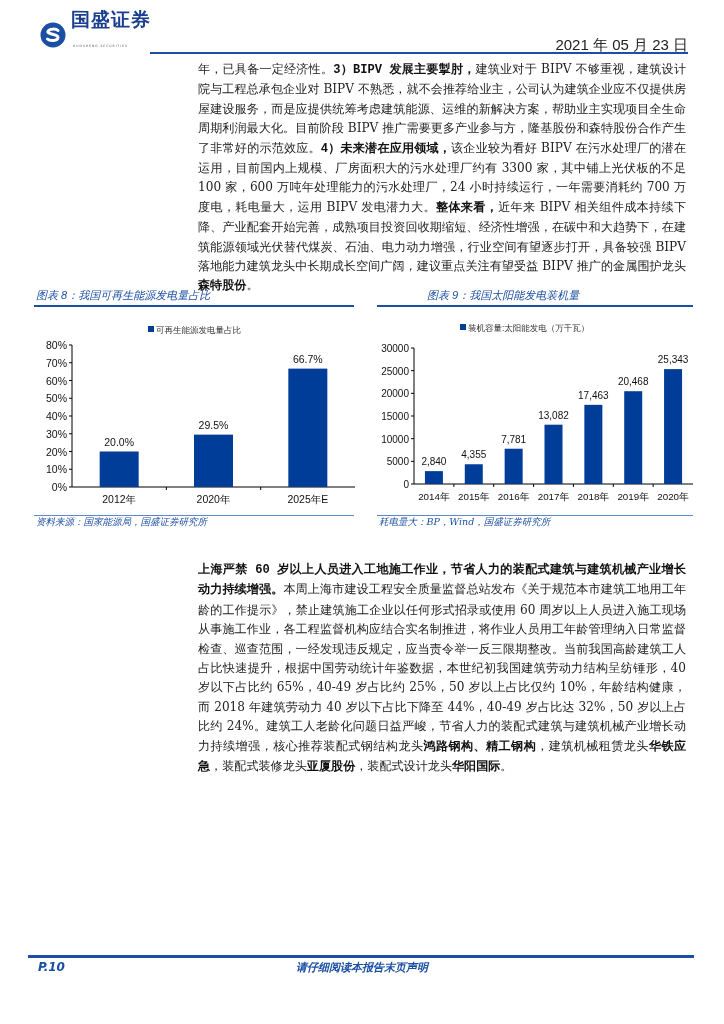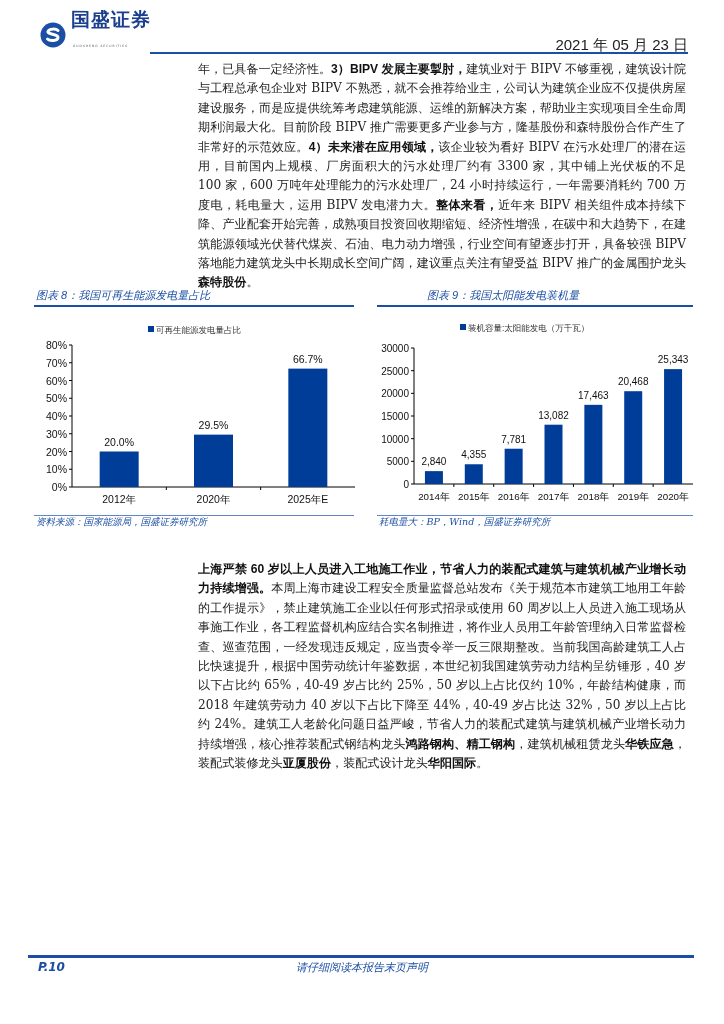--- a/index.html
+++ b/index.html
@@ -8,34 +8,34 @@
   .abs { position:absolute; }
   .logo-mark { left:40px; top:22px; width:26px; height:26px; }
   .logo-text { left:71px; top:7px; font-size:19px; font-weight:bold; color:#1b3f8f; letter-spacing:1px;
                font-family:"DejaVu Serif","Liberation Serif",serif; }
   .logo-sub { left:73px; top:44px; font-size:3px; color:#555; letter-spacing:1px; }
   .date { right:36px; top:36px; font-size:15px; color:#222; font-family:"Liberation Sans",sans-serif; }
   .hdr-line { left:150px; right:36px; top:52px; height:2px; background:#1b4fa3; }
 
   .para { left:198px; width:488px; font-size:12.1px; line-height:19.4px; color:#222;
           text-align:justify; font-family:"DejaVu Serif","Liberation Serif",serif; }
-  .para b { font-family:Liberation Sans, sans-serif; font-weight:bold; color:#111; }
+  .para b { font-family:Liberation Mono, monospace; font-weight:bold; color:#111; }
   .p1 { top:60px; }
   .p2 { top:560px; }
 
   .fig-title { font-size:11px; color:#1b4fa3; font-style:italic; font-family:Liberation Sans, sans-serif; }
   .fig-line { height:1.5px; background:#1b4fa3; }
   .src { font-size:9.5px; color:#1b4fa3; font-style:italic; font-family:"DejaVu Serif","Liberation Serif",serif; }
   .src-line { height:1px; background:#5f86c8; }
 
   .chart svg text { font-family:"Liberation Sans","DejaVu Sans",sans-serif; }
 
   .footer-line { left:28px; right:30px; top:955px; height:3px; background:#1b4fa3; }
   .page-no { left:38px; top:960px; font-size:12px; font-weight:bold; font-style:italic; color:#1b4fa3; }
-  .footer-note { left:0; right:0; top:960px; text-align:center; font-size:11px; font-weight:normal; font-style:italic; color:#1b4fa3; }
+  .footer-note { left:0; right:0; top:960px; text-align:center; font-size:11px; font-weight:bold; font-style:italic; color:#1b4fa3; }
 </style>
 </head>
 <body>
 
 <div class="abs logo-mark">
   <svg width="26" height="26" viewBox="0 0 26 26">
     <circle cx="13" cy="13" r="12.5" fill="#1b4fa3"></circle>
     <path d="M18 8.5 C16 6.5 9 6.5 8 9.5 C7 12.5 18.5 12 18 15.5 C17.5 19 10 19.5 7.5 17" stroke="#ffffff" stroke-width="3" fill="none" stroke-linecap="round"></path>
   </svg>
 </div>

